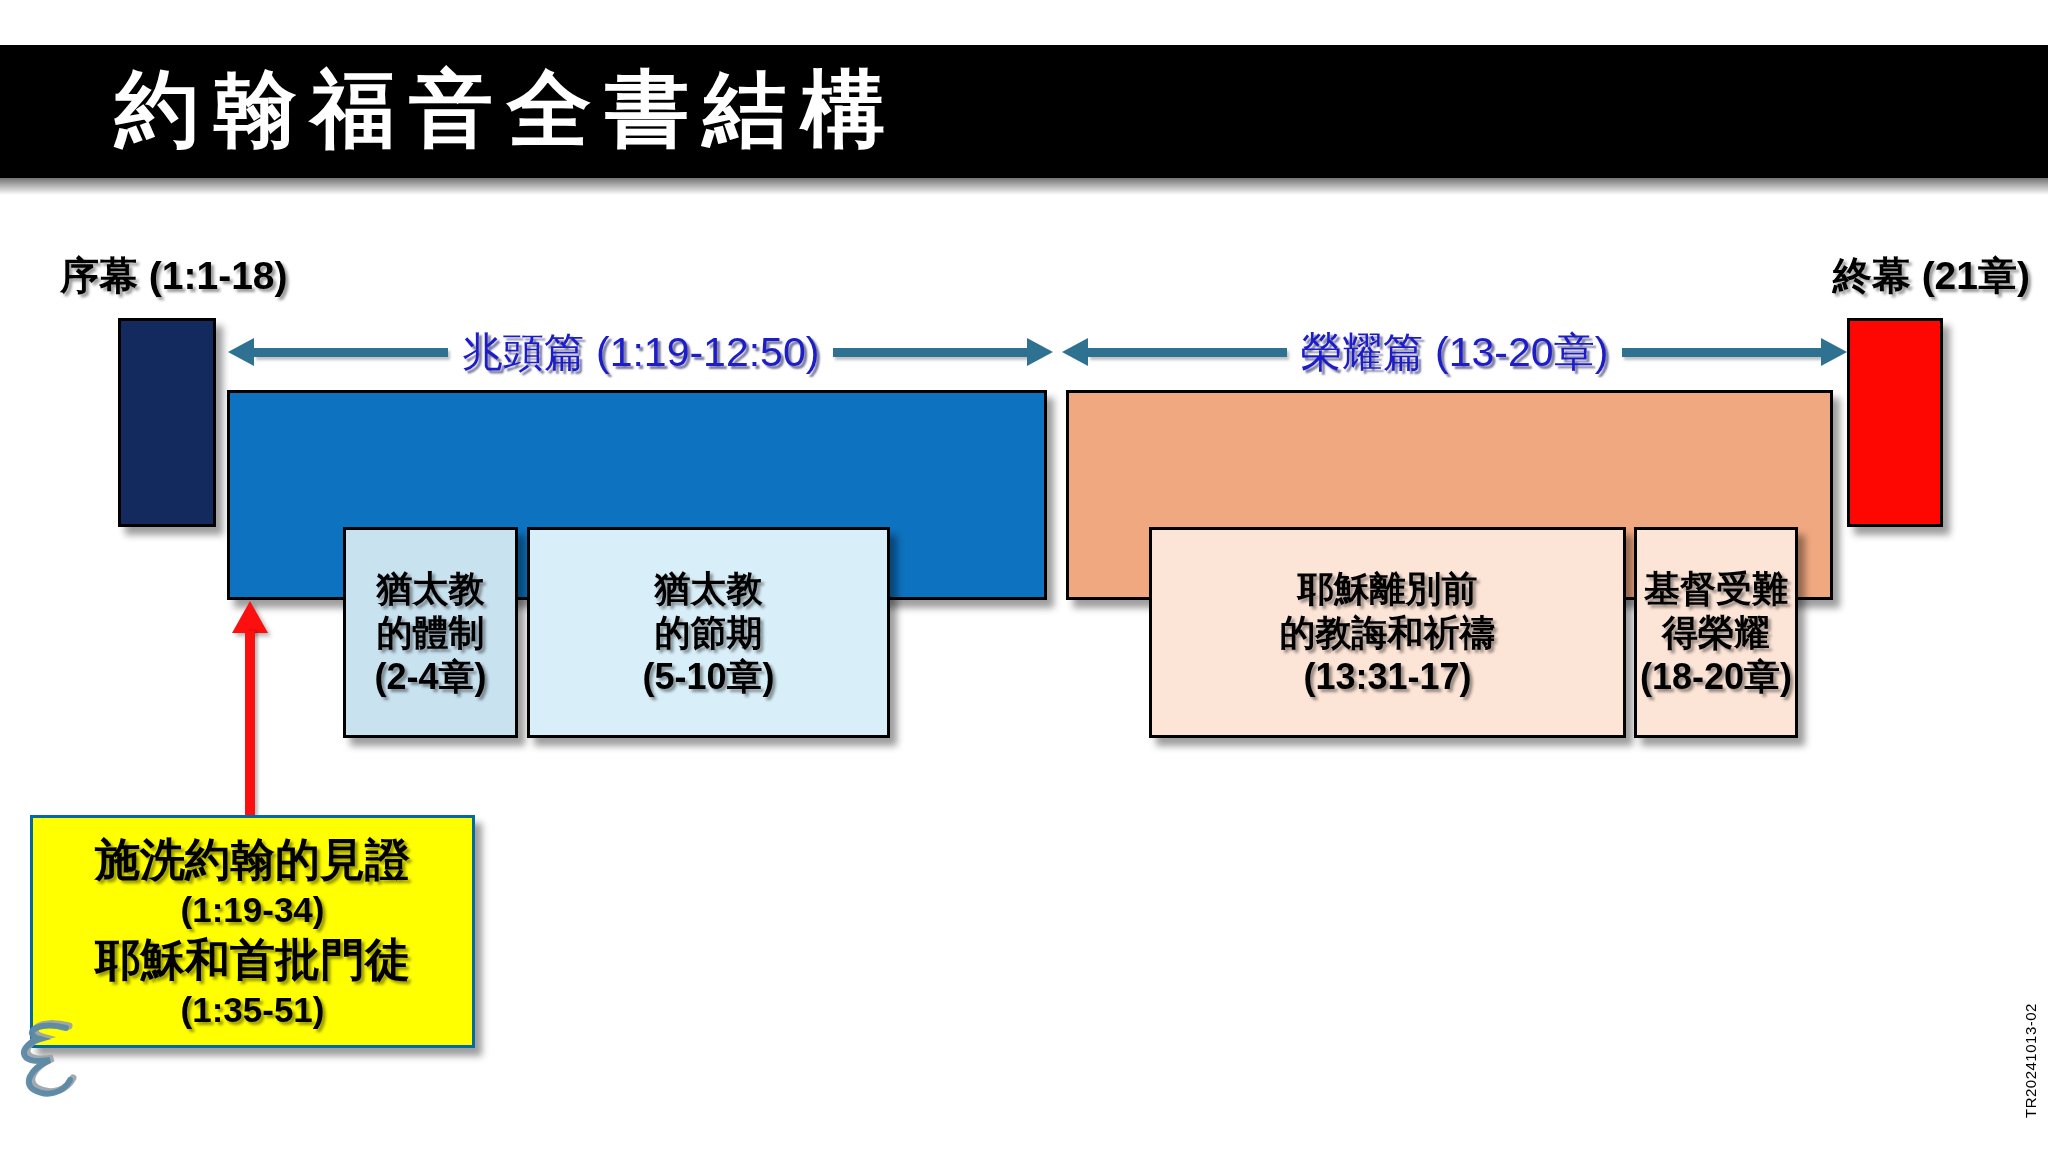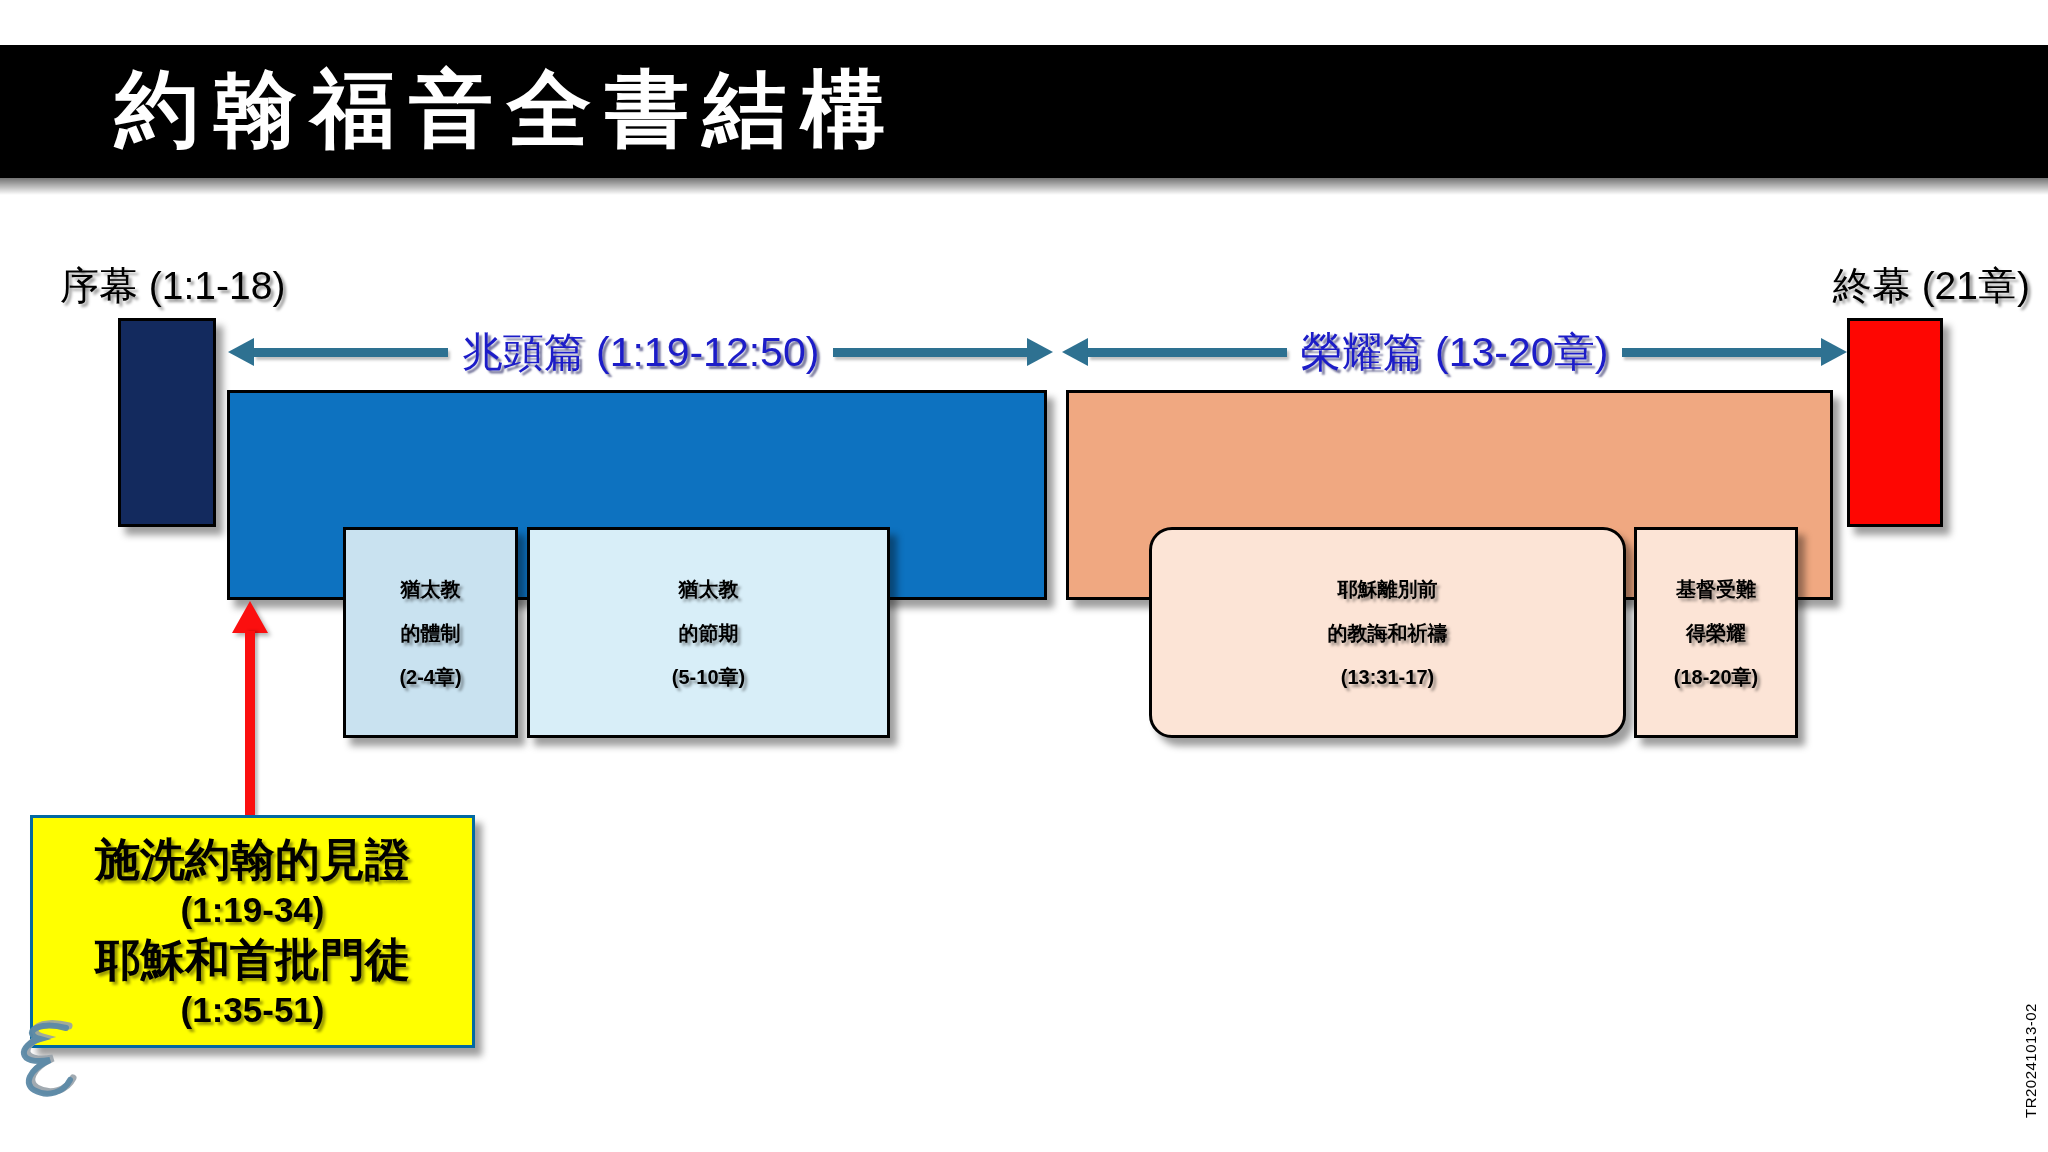--- a/index.html
+++ b/index.html
@@ -12,40 +12,40 @@
   .header-shadow{position:absolute;left:0;top:178px;width:2048px;height:17px;
     background:linear-gradient(to bottom,rgba(0,0,0,0.55),rgba(0,0,0,0));}
   .slide-title{
     position:absolute;left:115px;top:56px;width:1400px;height:120px;
     color:#fff;font-family:Liberation Mono, monospace;
     font-size:84px;font-weight:bold;letter-spacing:14px;line-height:120px;
     text-shadow:3px 3px 4px rgba(0,0,0,0.6);
   }
   
   .end-label{
-    position:absolute;top:259px;font-size:39px;font-weight:normal;color:#000;
+    position:absolute;top:249px;font-size:39px;font-weight:bold;color:#000;
     text-shadow:3px 3px 3px rgba(0,0,0,0.40);white-space:nowrap;
   }
   .end-label.left{left:60px;}
   .end-label.right{right:18px;text-align:center;}
   
   .pbox{position:absolute;border:3px solid #000;box-sizing:border-box;
     box-shadow:7px 8px 7px rgba(0,0,0,0.38);}
   .navy  {left:118px; top:318px;width:98px; height:209px;background:#132A5E;}
   .redend{left:1847px;top:318px;width:96px; height:209px;background:#FE0602;}
   .blue  {left:227px; top:390px;width:820px;height:210px;background:#0D72C0;}
   .salmon{left:1066px;top:390px;width:767px;height:210px;background:#F0A881;}
   .subbox{position:absolute;top:527px;height:211px;border:3px solid #000;box-sizing:border-box;
     box-shadow:7px 8px 7px rgba(0,0,0,0.38);
     display:flex;flex-direction:column;align-items:center;justify-content:center;
     font-weight:bold;color:#000;text-align:center;z-index:3;
-    font-size:20px;line-height:44px;text-shadow:3px 3px 3px rgba(0,0,0,0.40);}
+    font-size:36px;line-height:44px;text-shadow:3px 3px 3px rgba(0,0,0,0.40);}
   .subbox.b1{left:343px; width:175px;background:#C9E2F0;}
   .subbox.b2{left:527px; width:363px;background:#D8EEF8;}
-  .subbox.p1{left:1149px;width:477px;background:#FCE4D6;border-radius:23px;}
+  .subbox.p1{left:1149px;width:477px;background:#FCE4D6;}
   .subbox.p2{left:1634px;width:164px;background:#FCE4D6;}
   
   .dblarrow{position:absolute;top:324px;height:56px;display:flex;align-items:center;z-index:2;}
   .dblarrow .line{flex:1;height:9px;background:#2E7191;box-shadow:2px 3px 3px rgba(0,0,0,0.25);}
   .tri{width:0;height:0;border-top:14px solid transparent;border-bottom:14px solid transparent;}
   .tri.left {border-right:26px solid #2E7191;}
   .tri.right{border-left:26px solid #2E7191;}
   .dblarrow .albl{
     padding:0 14px;font-size:41px;font-weight:normal;color:#1C1CC8;white-space:nowrap;
     text-shadow:3px 3px 2px rgba(12,12,80,0.55);

